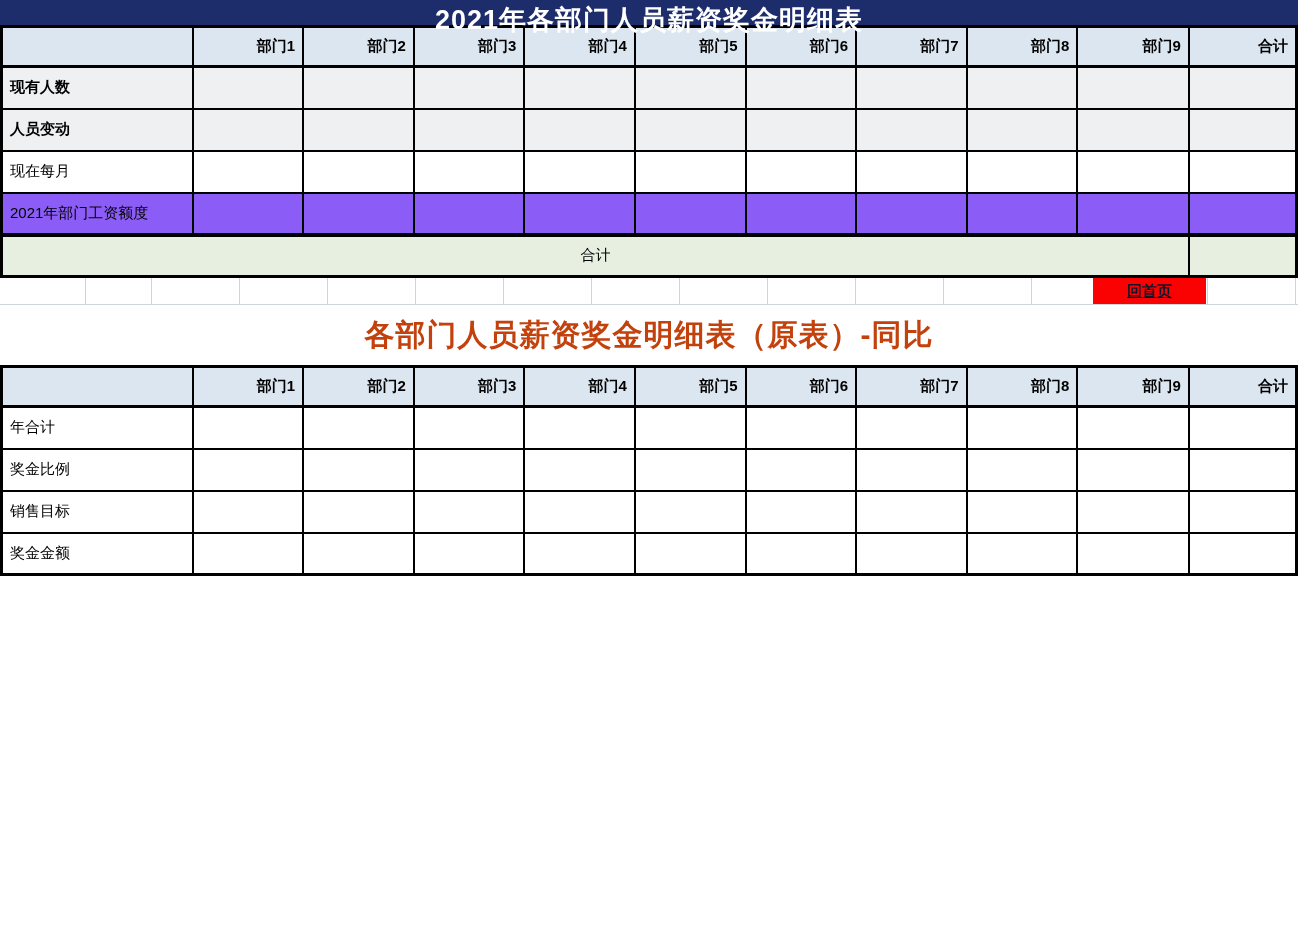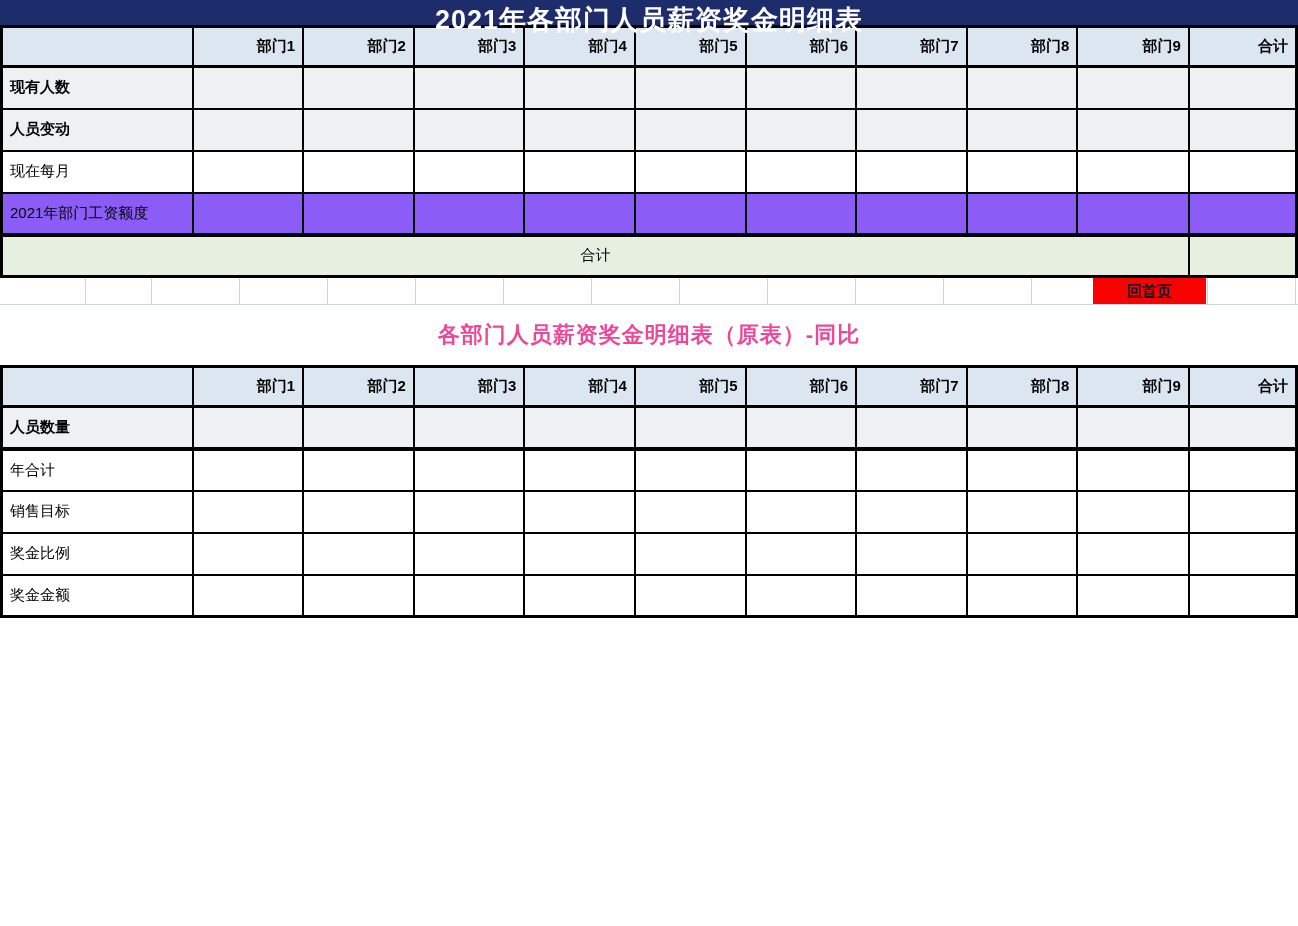--- a/index.html
+++ b/index.html
@@ -13,22 +13,22 @@
   }
   
   .t1-title {
     height:25px; line-height:41px;
     background:#1d2c6a; color:#ffffff;
     font-size:27px; font-weight:bold; text-align:center;
     letter-spacing:1px;
   }
   .t2-title {
     height:60px; line-height:60px;
-    background:#ffffff; color:#ec4899;
-    font-size:22px; font-weight:bold; text-align:center;
+    background:#ffffff; color:#c2410c;
+    font-size:30px; font-weight:bold; text-align:center;
     letter-spacing:1px;
   }
   
   table.grid {
     width:1298px; border-collapse:collapse; table-layout:fixed;
     border:3px solid #000;
   }
   table.grid th, table.grid td {
     border:2px solid #000;
     height:42px;
@@ -204,61 +204,48 @@
           <th>部门4</th>
           <th>部门5</th>
           <th>部门6</th>
           <th>部门7</th>
           <th>部门8</th>
           <th>部门9</th>
           <th>合计</th>
         </tr>
       </thead>
     <tbody>
-        <tr class="thick-bottom">
-          <td class="label-cell bg-gray bold">人员数量</td>
-          <td class="data-cell bg-gray"></td>
-          <td class="data-cell bg-gray"></td>
-          <td class="data-cell bg-gray"></td>
-          <td class="data-cell bg-gray"></td>
-          <td class="data-cell bg-gray"></td>
-          <td class="data-cell bg-gray"></td>
-          <td class="data-cell bg-gray"></td>
-          <td class="data-cell bg-gray"></td>
-          <td class="data-cell bg-gray"></td>
-          <td class="data-cell bg-gray"></td>
-        </tr>
         <tr>
           <td class="label-cell bg-white">年合计</td>
           <td class="data-cell bg-white"></td>
           <td class="data-cell bg-white"></td>
           <td class="data-cell bg-white"></td>
           <td class="data-cell bg-white"></td>
           <td class="data-cell bg-white"></td>
           <td class="data-cell bg-white"></td>
           <td class="data-cell bg-white"></td>
           <td class="data-cell bg-white"></td>
           <td class="data-cell bg-white"></td>
           <td class="data-cell bg-white"></td>
         </tr>
         <tr>
+          <td class="label-cell bg-white">奖金比例</td>
+          <td class="data-cell bg-white"></td>
+          <td class="data-cell bg-white"></td>
+          <td class="data-cell bg-white"></td>
+          <td class="data-cell bg-white"></td>
+          <td class="data-cell bg-white"></td>
+          <td class="data-cell bg-white"></td>
+          <td class="data-cell bg-white"></td>
+          <td class="data-cell bg-white"></td>
+          <td class="data-cell bg-white"></td>
+          <td class="data-cell bg-white"></td>
+        </tr>
+        <tr>
           <td class="label-cell bg-white">销售目标</td>
-          <td class="data-cell bg-white"></td>
-          <td class="data-cell bg-white"></td>
-          <td class="data-cell bg-white"></td>
-          <td class="data-cell bg-white"></td>
-          <td class="data-cell bg-white"></td>
-          <td class="data-cell bg-white"></td>
-          <td class="data-cell bg-white"></td>
-          <td class="data-cell bg-white"></td>
-          <td class="data-cell bg-white"></td>
-          <td class="data-cell bg-white"></td>
-        </tr>
-        <tr>
-          <td class="label-cell bg-white">奖金比例</td>
           <td class="data-cell bg-white"></td>
           <td class="data-cell bg-white"></td>
           <td class="data-cell bg-white"></td>
           <td class="data-cell bg-white"></td>
           <td class="data-cell bg-white"></td>
           <td class="data-cell bg-white"></td>
           <td class="data-cell bg-white"></td>
           <td class="data-cell bg-white"></td>
           <td class="data-cell bg-white"></td>
           <td class="data-cell bg-white"></td>

